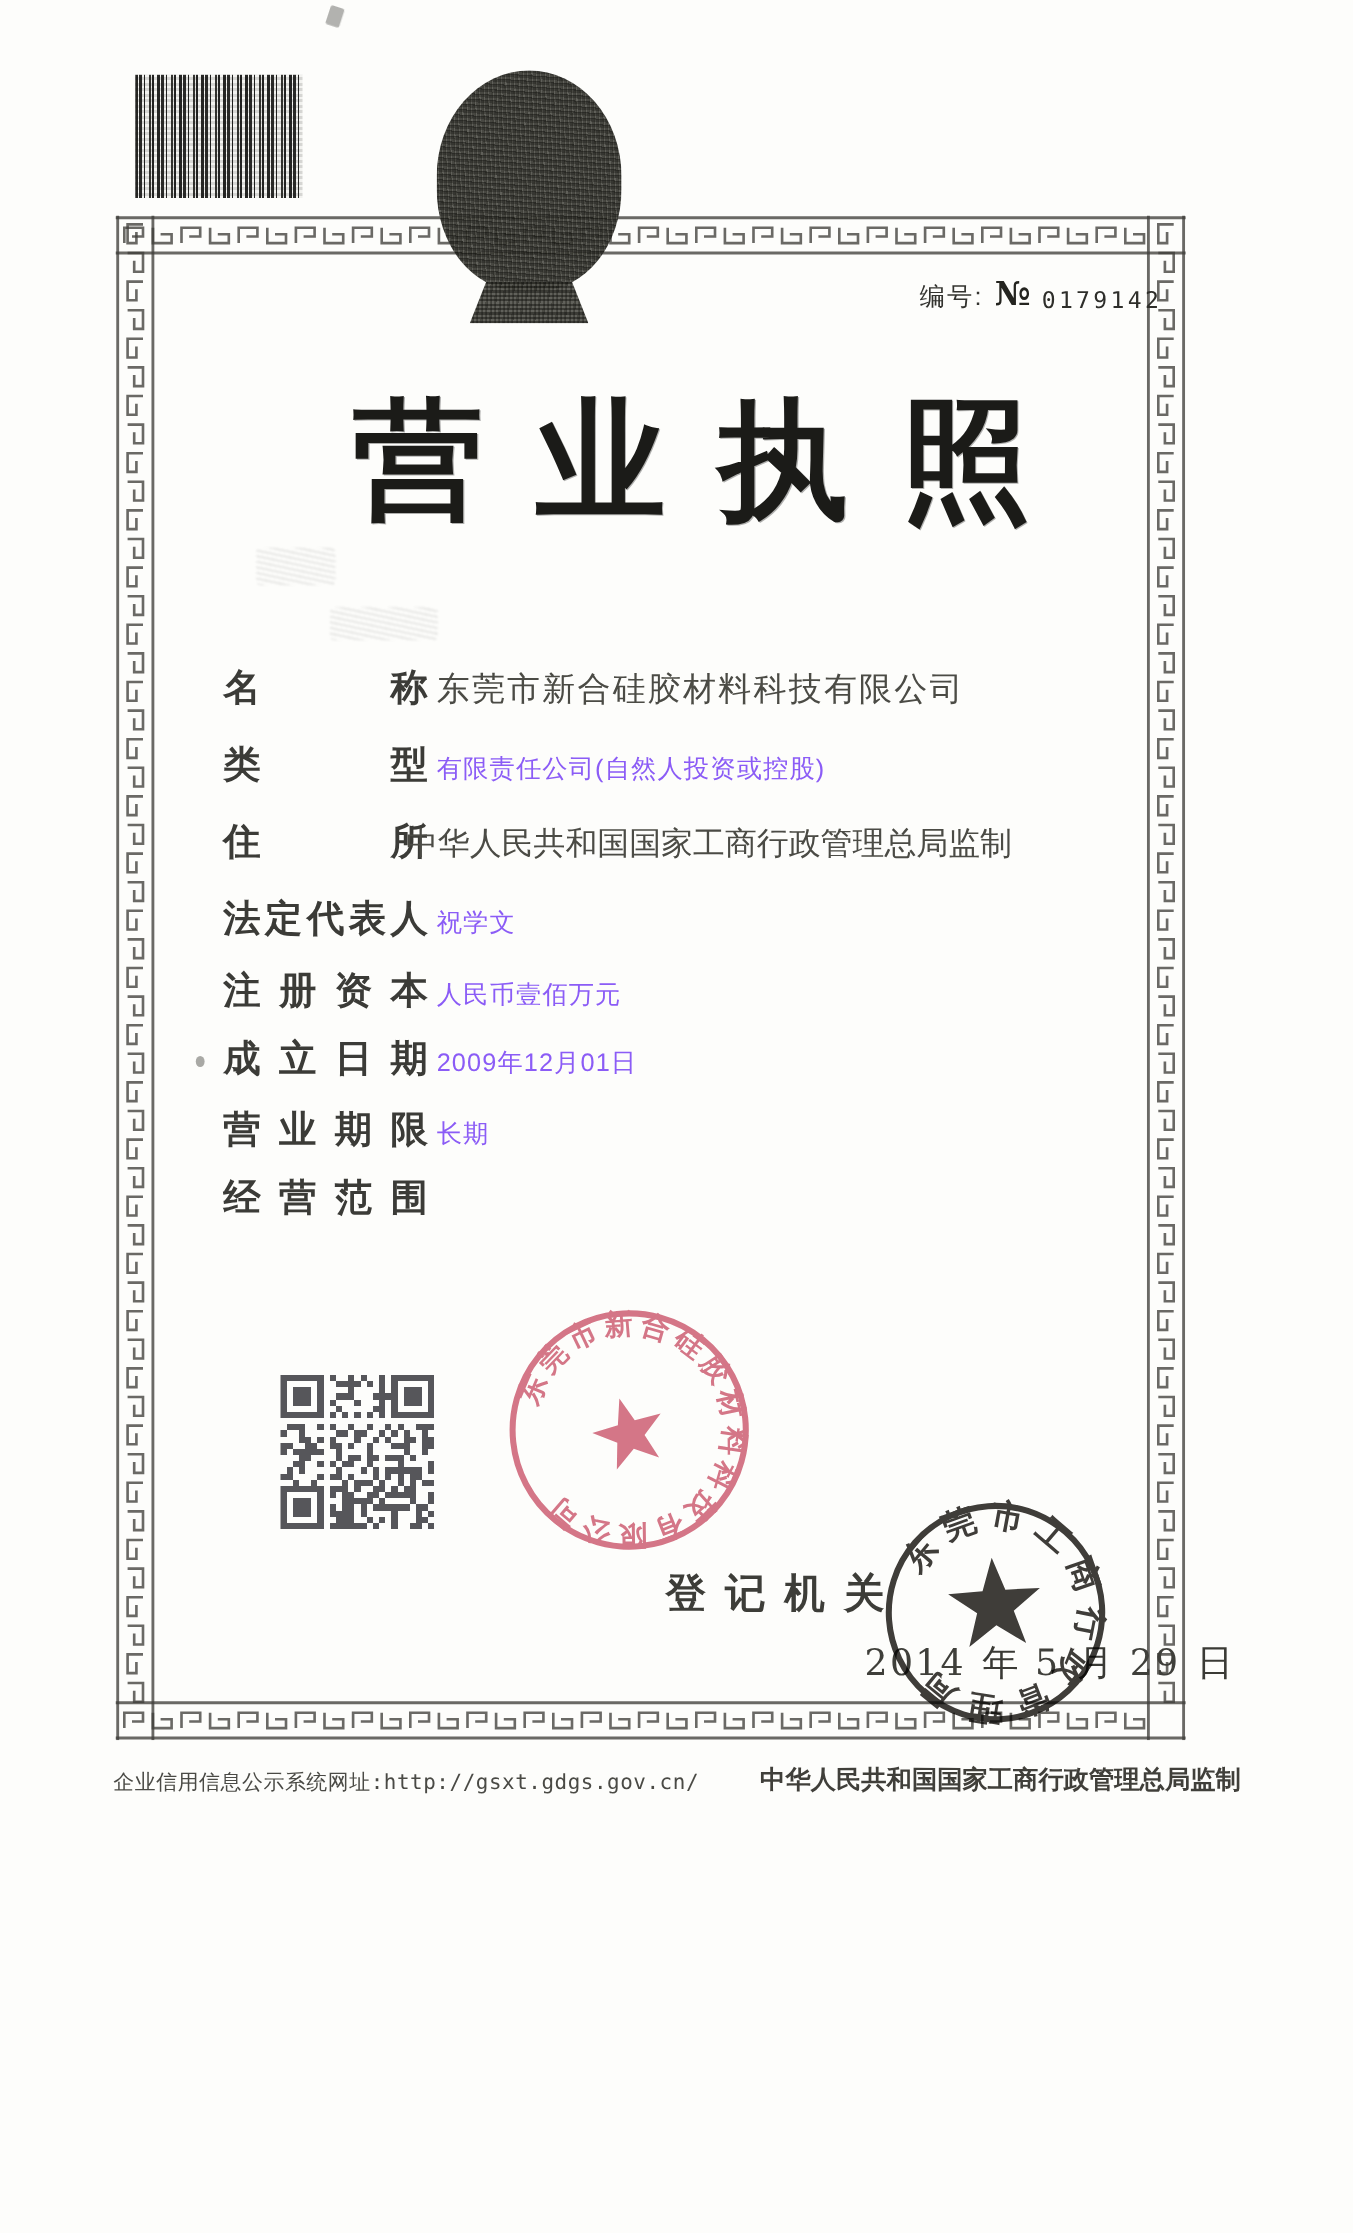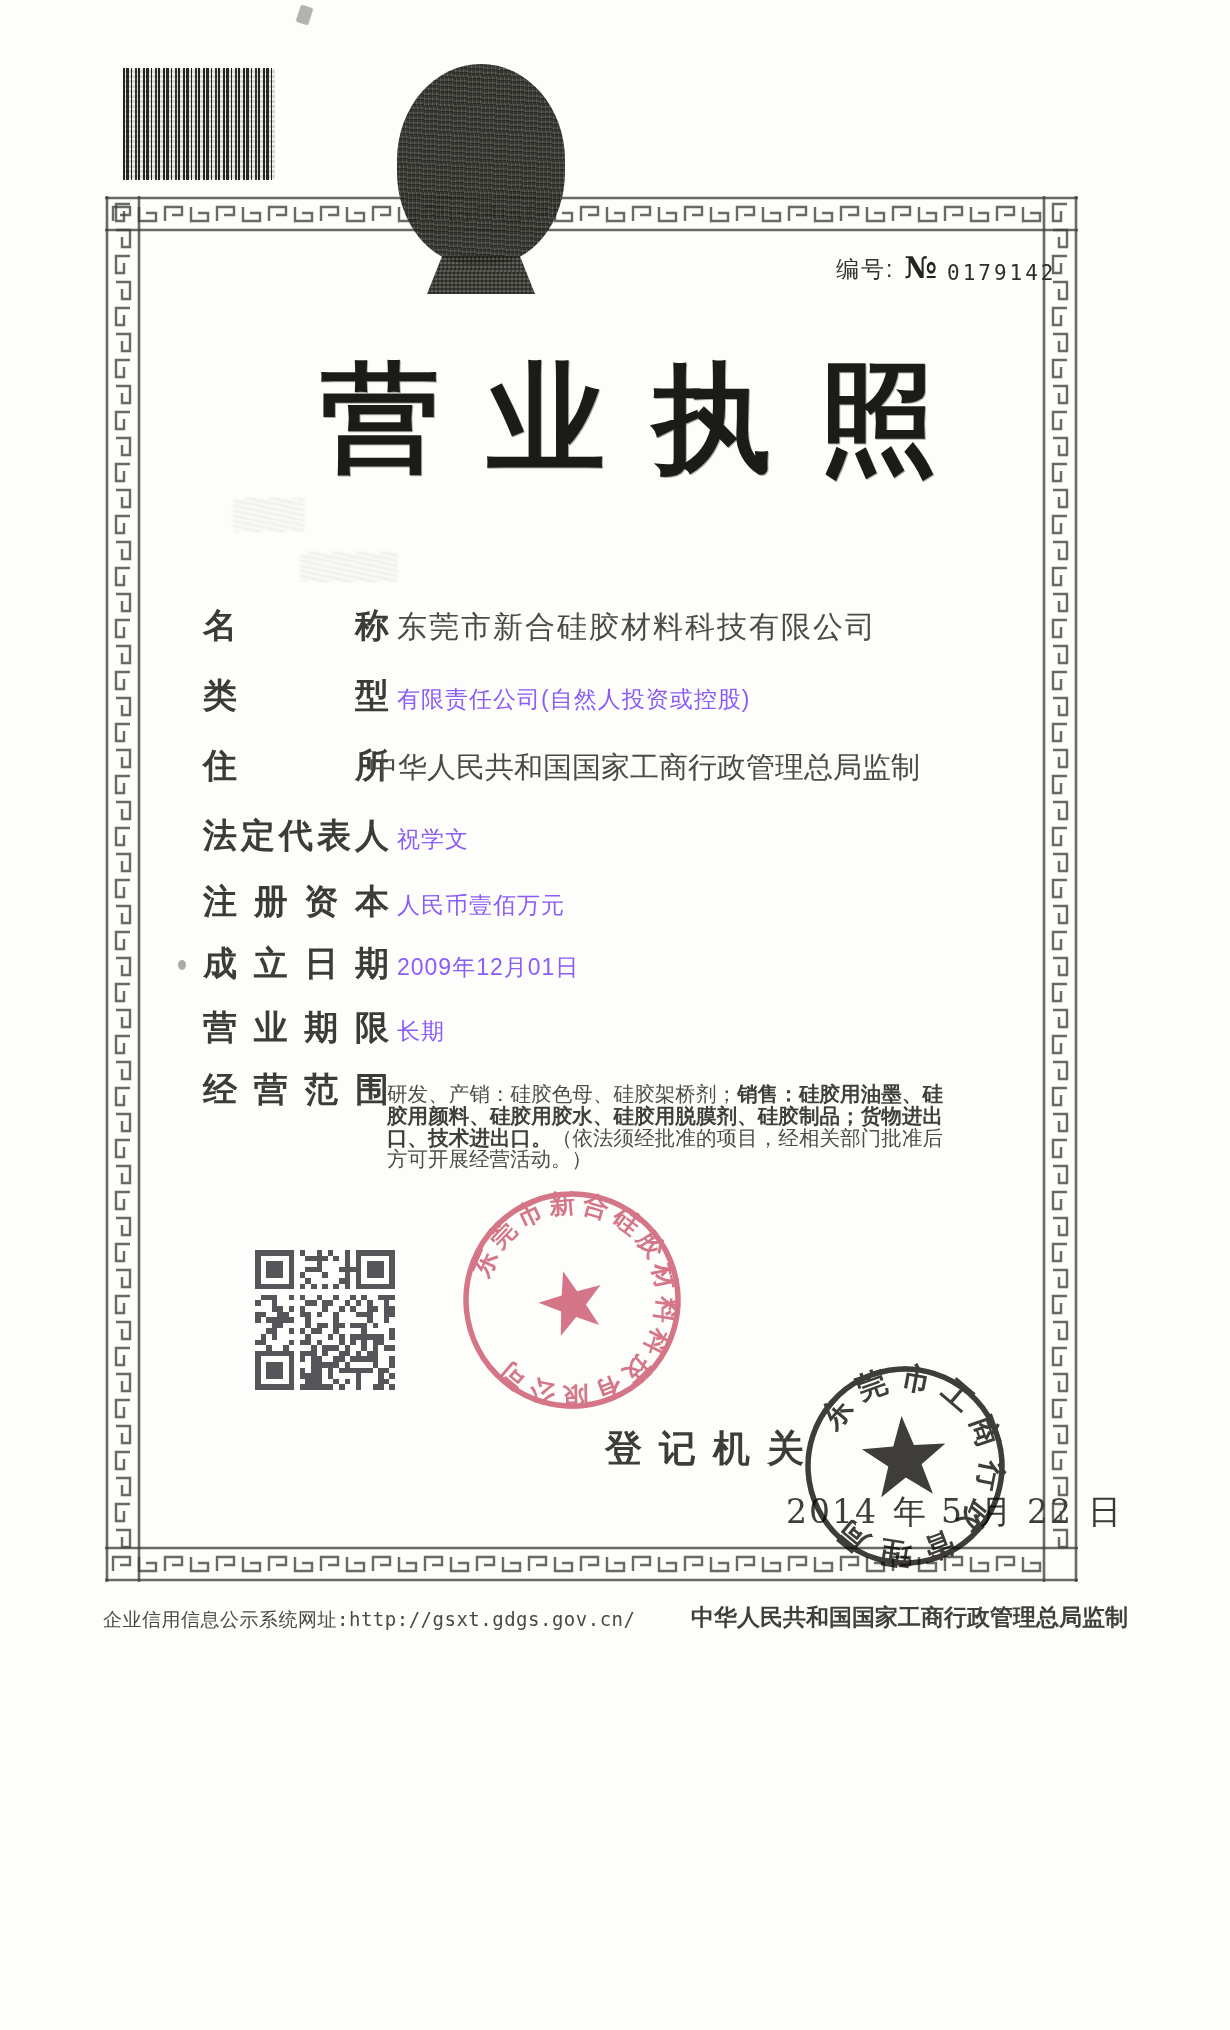--- a/index.html
+++ b/index.html
@@ -333,21 +333,20 @@
   <div class="frow" style="top:942px">
     <div class="flabel">成立日期</div>
     <div class="fval v-md">2009年12月01日</div>
   </div>
   <div class="frow" style="top:1006px">
     <div class="flabel">营业期限</div>
     <div class="fval v-md">长期</div>
   </div>
   <div class="frow row-scope" style="top:1068px">
     <div class="flabel">经营范围</div>
-    <div class="fval v-para"><span>研发、产销：硅胶色母、硅胶架桥剂；</span><span class="seg-b">销售：硅胶用油墨、硅胶用颜料、硅胶用胶水、硅胶用脱膜剂、硅胶制品；货物进出口、技术进出口。</span><span>（依法须经批准的项目，经相关部门批准后方可开展经营活动。）</span></div>
   </div>
 
   <div class="qr">
     <svg id="qr-svg" shape-rendering="crispEdges" viewBox="0 0 25 25">
         <rect x="0" y="0" width="1" height="1" fill="#39393f"></rect>
         <rect x="1" y="0" width="1" height="1" fill="#39393f"></rect>
         <rect x="2" y="0" width="1" height="1" fill="#39393f"></rect>
         <rect x="3" y="0" width="1" height="1" fill="#39393f"></rect>
         <rect x="4" y="0" width="1" height="1" fill="#39393f"></rect>
         <rect x="5" y="0" width="1" height="1" fill="#39393f"></rect>
@@ -675,20 +674,20 @@
     <text id="r-text" class="seal-text" font-size="30" letter-spacing="10" fill="#2a2724">
       <textPath href="#rring">东莞市工商行政管理局</textPath>
     </text>
   </svg>
 
   <div class="issue-date">
     <span class="d-num">2014</span>
     <span>年</span>
     <span class="d-num">5</span>
     <span>月</span>
-    <span class="d-num">22</span>
+    <span class="d-num">29</span>
     <span>日</span>
   </div>
 
   <div class="footer-left">企业信用信息公示系统网址:http://gsxt.gdgs.gov.cn/</div>
   <div class="footer-right">中华人民共和国国家工商行政管理总局监制</div>
 
 </div>
 
 </body></html>

